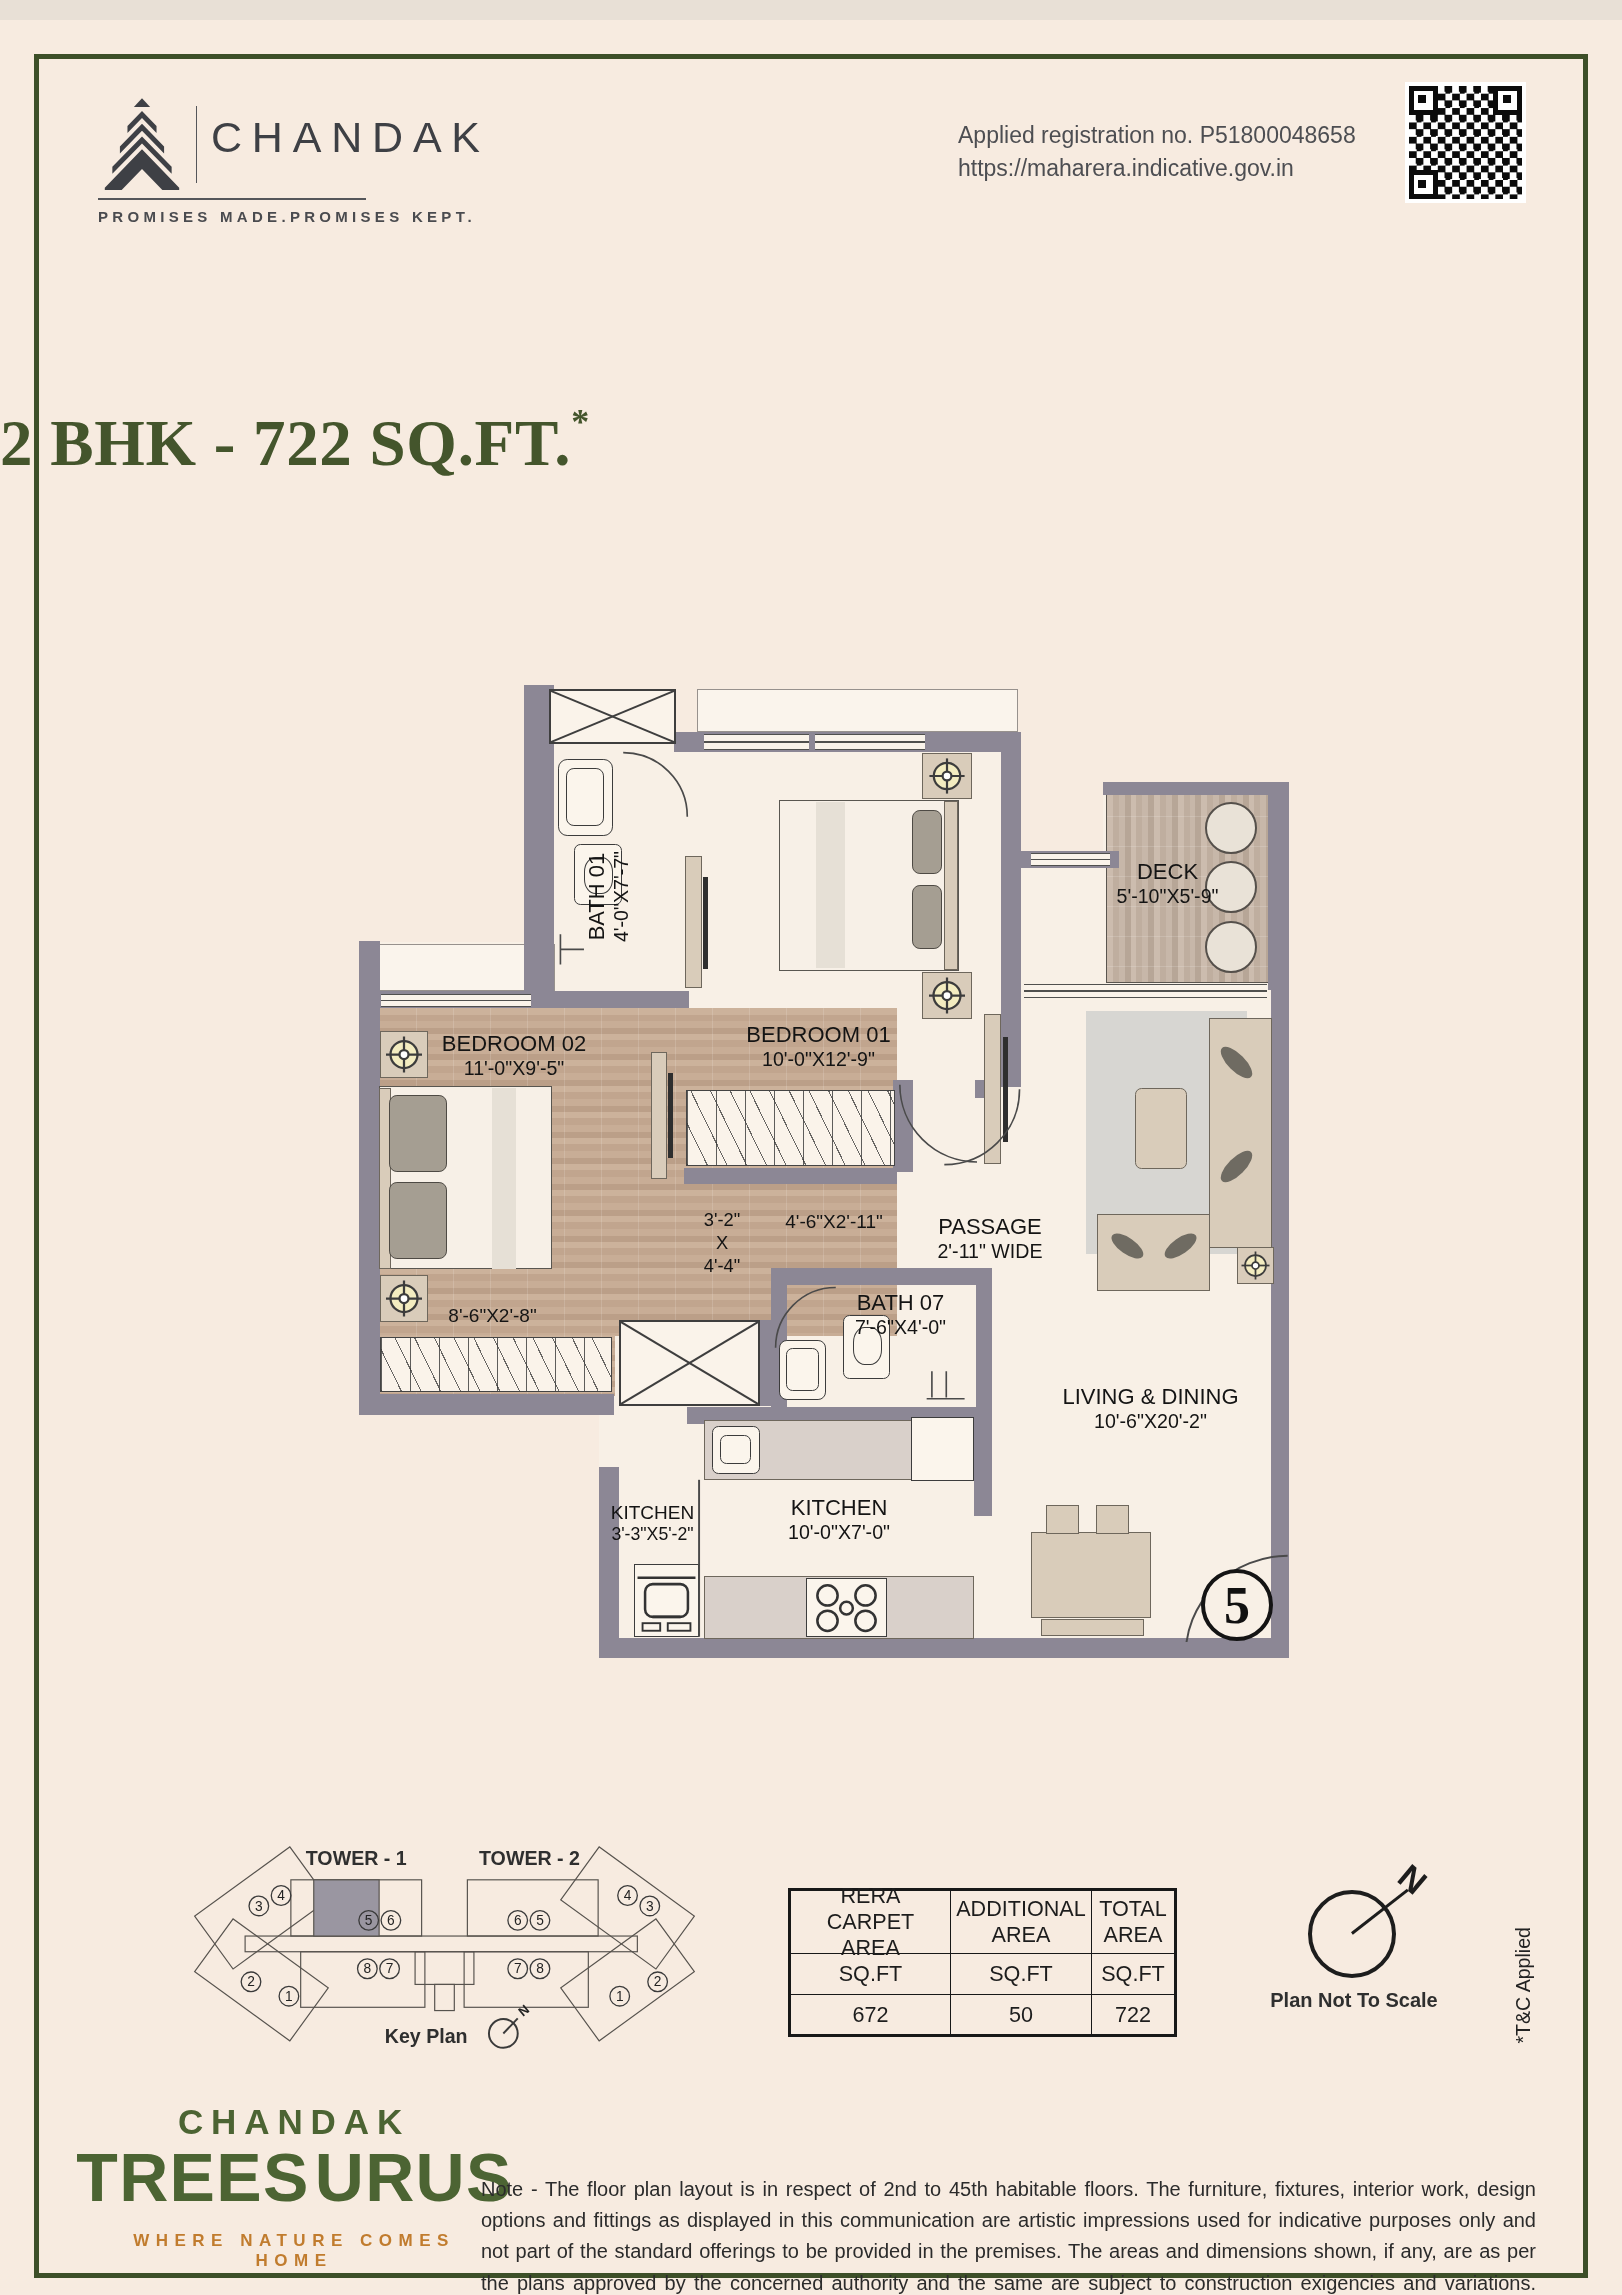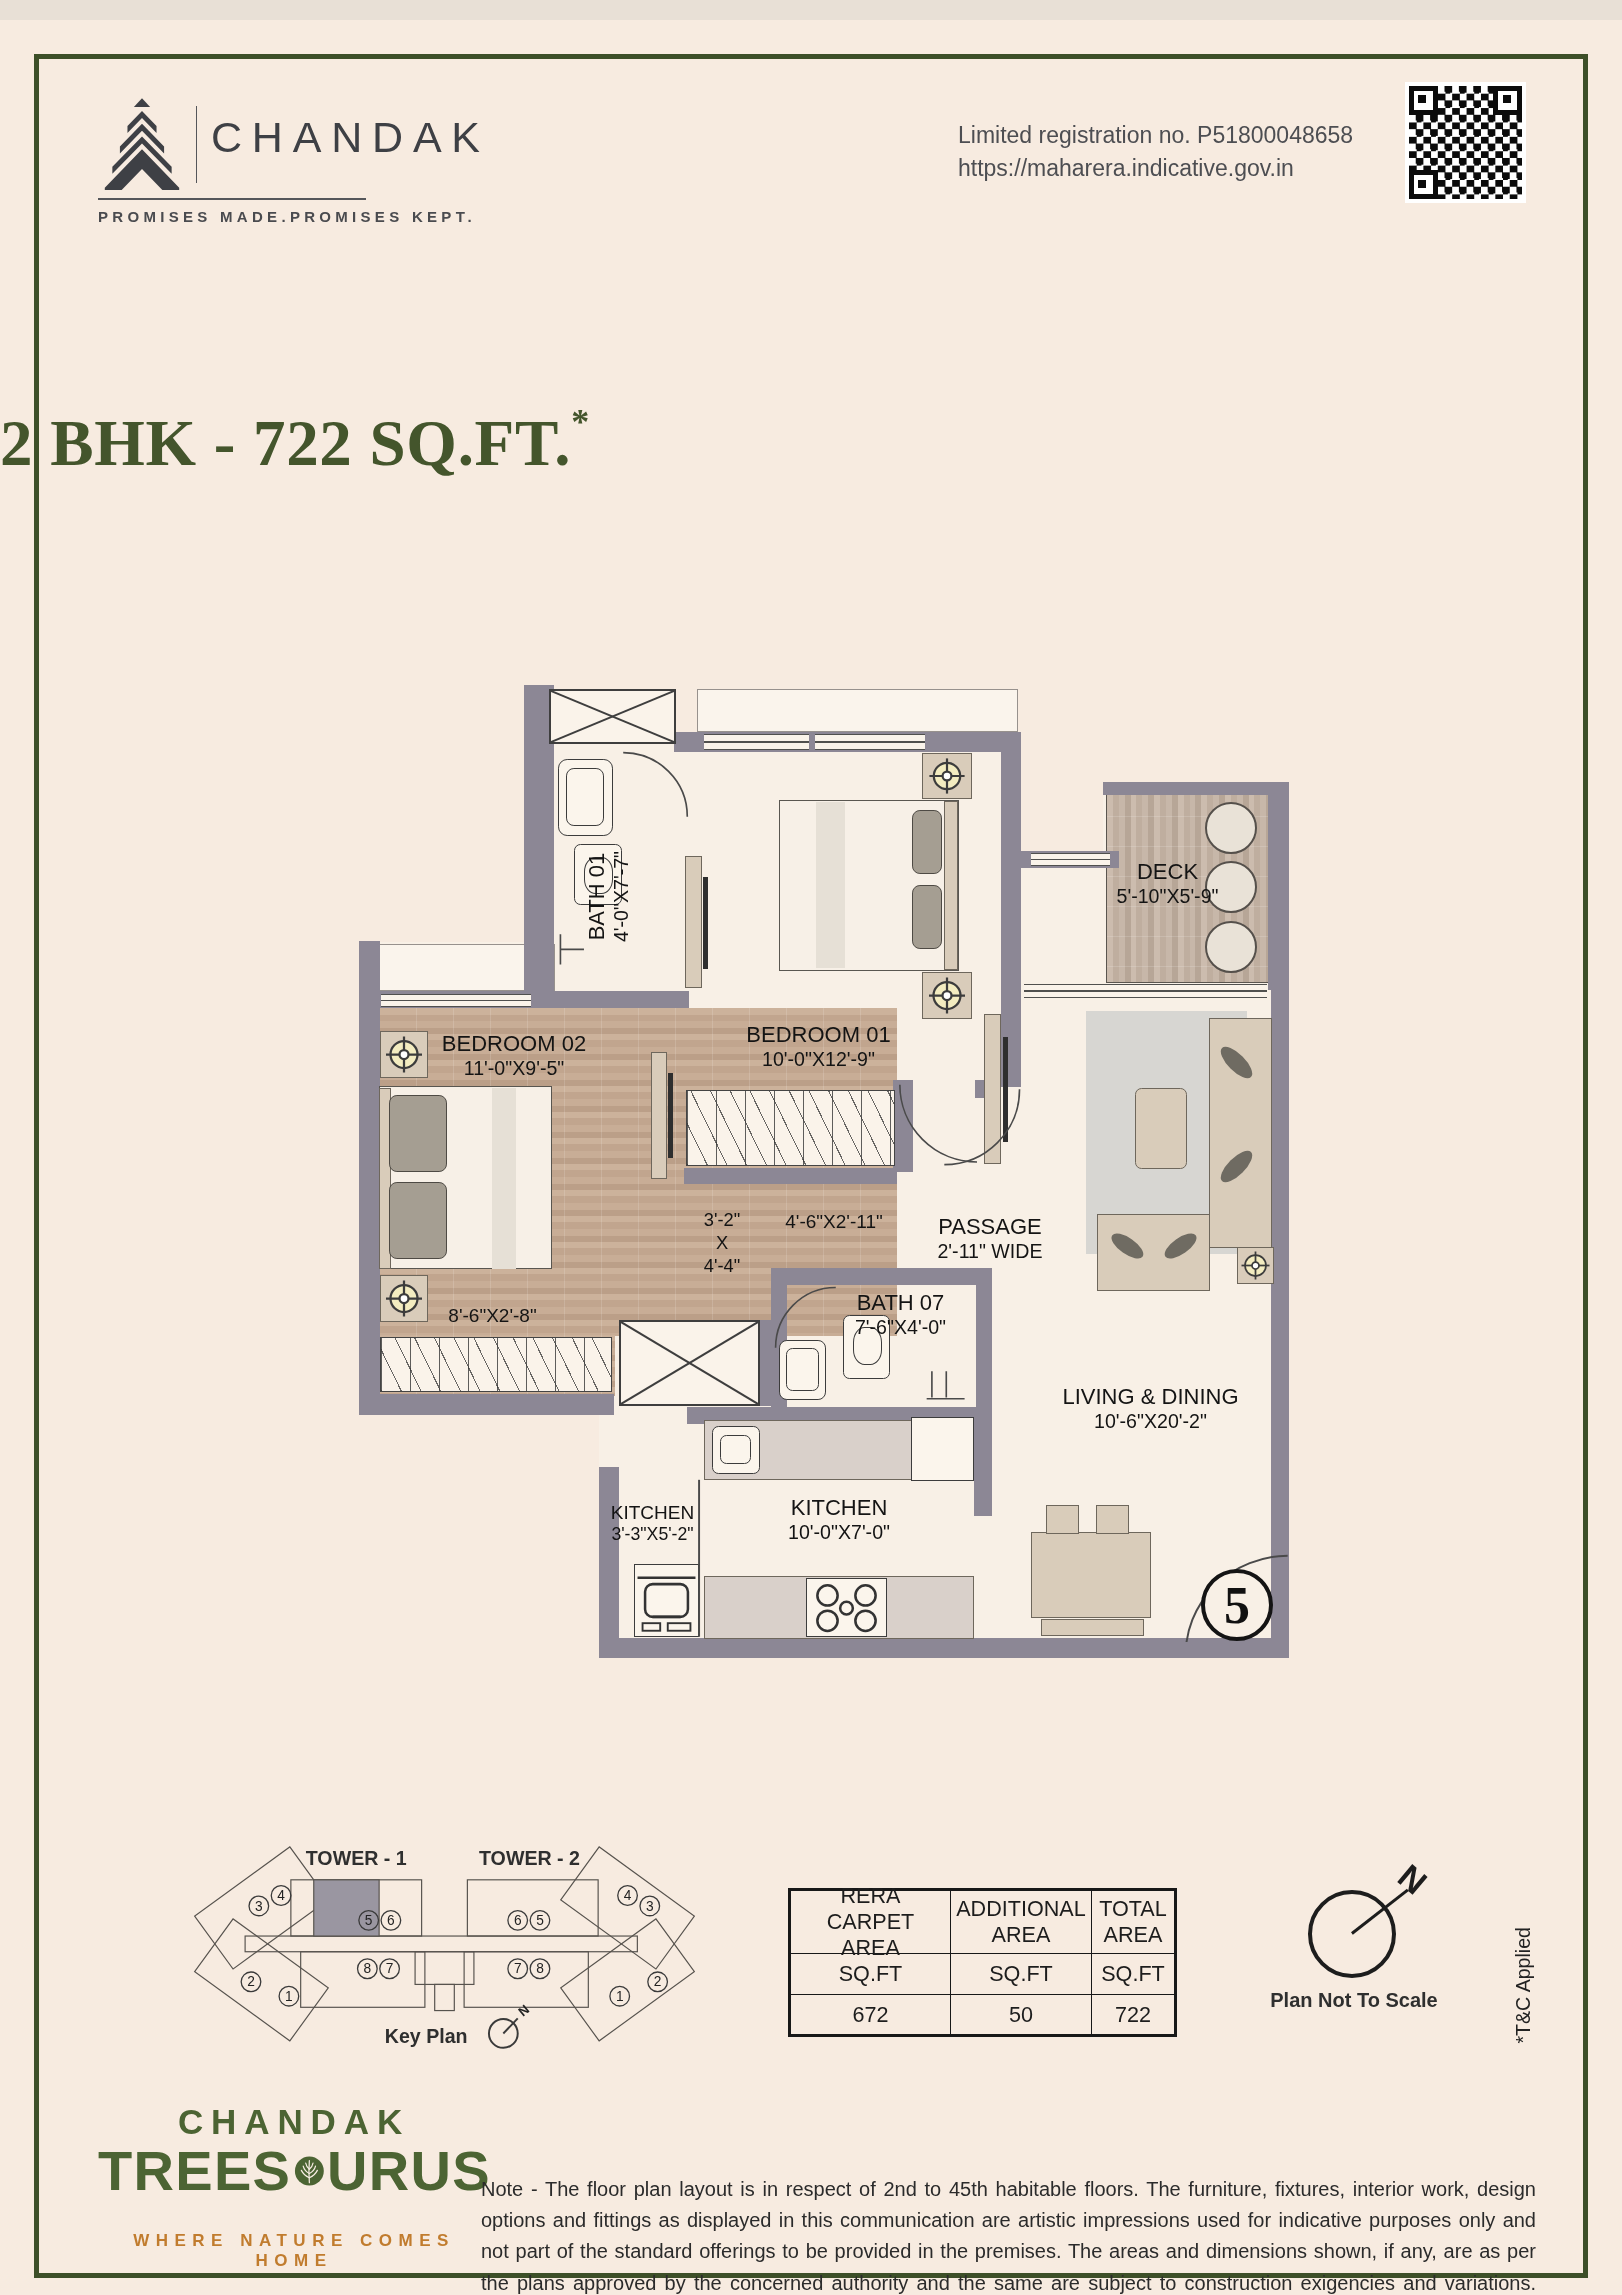--- a/index.html
+++ b/index.html
@@ -54,21 +54,21 @@
   .cell.last-col{border-right:none;}
   .cell.last-row{border-bottom:none;}
   .compass-circle{position:absolute;left:1308px;top:1870px;width:88px;height:88px;border:4.6px solid #1d1d1d;border-radius:50%;box-sizing:border-box;}
   .compass-needle{position:absolute;left:1352px;top:1912px;width:71px;height:3.3px;background:#1d1d1d;transform-origin:0 50%;transform:rotate(-38deg);}
   .compass-n{position:absolute;left:1400px;top:1840px;font-size:34px;font-weight:800;color:#1d1d1d;transform:rotate(40deg);}
   .compass-caption{position:absolute;left:1269px;top:1969px;width:170px;text-align:center;font-size:20px;font-weight:700;color:#2f2f2f;}
   .side-note{position:absolute;left:1512px;top:1887px;height:157px;display:flex;align-items:center;}
   .side-note span{writing-mode:vertical-rl;transform:rotate(180deg);font-size:19.6px;color:#222;}
   
   .f-brand1{position:absolute;left:111px;top:2082px;width:366px;text-align:center;font-size:35px;font-weight:600;letter-spacing:7.9px;color:#4c6433;}
-  .f-brand2{position:absolute;left:98px;top:2118px;width:393px;display:flex;align-items:center;justify-content:center;font-size:56px;font-weight:800;color:#4c6433;letter-spacing:1.3px;}
+  .f-brand2{position:absolute;left:98px;top:2118px;width:393px;display:flex;align-items:center;justify-content:center;font-size:68px;font-weight:800;color:#4c6433;letter-spacing:1.3px;}
   .f-tag{position:absolute;left:111px;top:2211px;width:366px;text-align:center;font-size:17px;font-weight:700;letter-spacing:6.5px;color:#c17c2e;}
   .f-note{position:absolute;left:481px;top:2154px;width:1055px;font-size:20px;line-height:1.56;color:#2b2b2b;text-align:justify;}
   .lampbox svg, .fanbox svg{position:absolute;inset:0;width:100%;height:100%;}
 </style>
 </head>
 <body>
 
 <div class="page">
   <div class="frame"></div>
 
@@ -80,21 +80,21 @@
       <path d="M65,68 L116,120 L116,132 L65,80 L14,132 L14,120 Z"></path>
       <path d="M65,90 L129,156 L129,160 L100,160 L65,124 L30,160 L1,160 L1,156 Z"></path>
     </g>
   </svg>
   <div class="brand-divider"></div>
   <div class="brand-word">CHANDAK</div>
   <div class="brand-rule"></div>
   <div class="brand-tagline">PROMISES MADE.PROMISES KEPT.</div>
 
   <div class="rera">
-    <div>Limited registration no. P51800048658</div>
+    <div>Applied registration no. P51800048658</div>
     <div>https://maharera.indicative.gov.in</div>
   </div>
   <div class="qr">
     <div class="qr-noise">
       <div class="finder" style="left:0;top:0;"></div>
       <div class="finder" style="right:0;top:0;"></div>
       <div class="finder" style="left:0;bottom:0;"></div>
     </div>
   </div>
 

